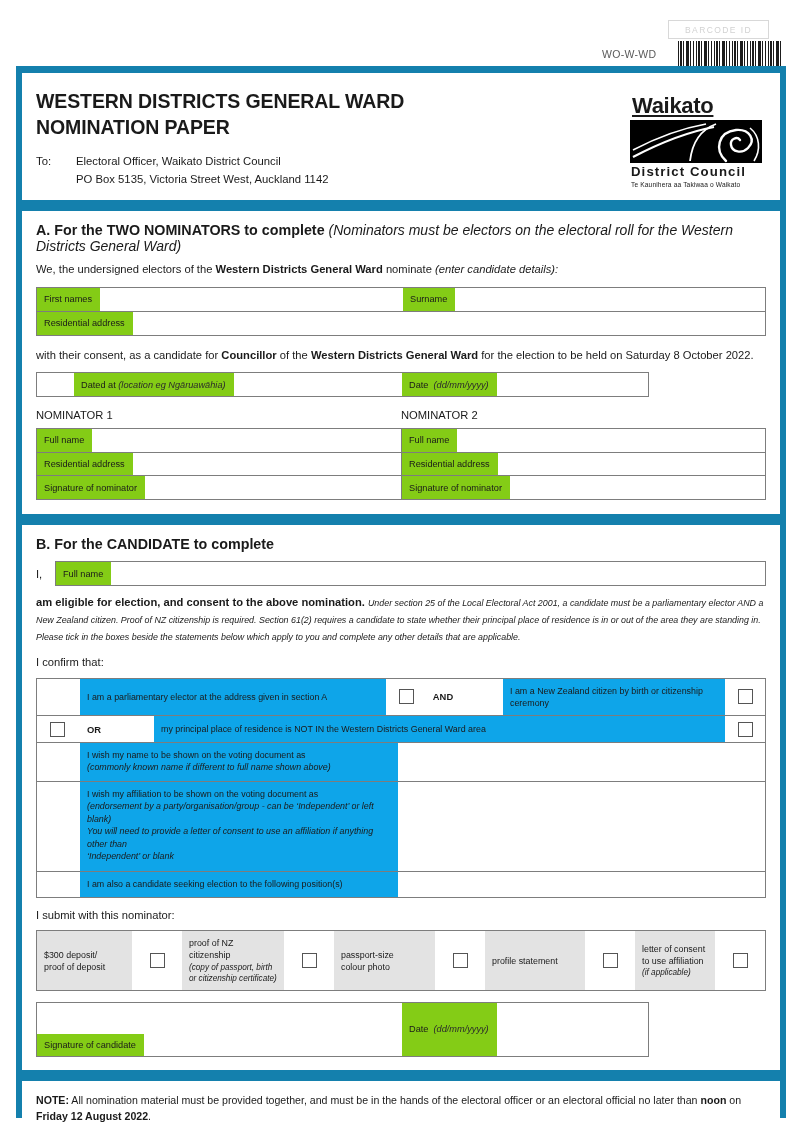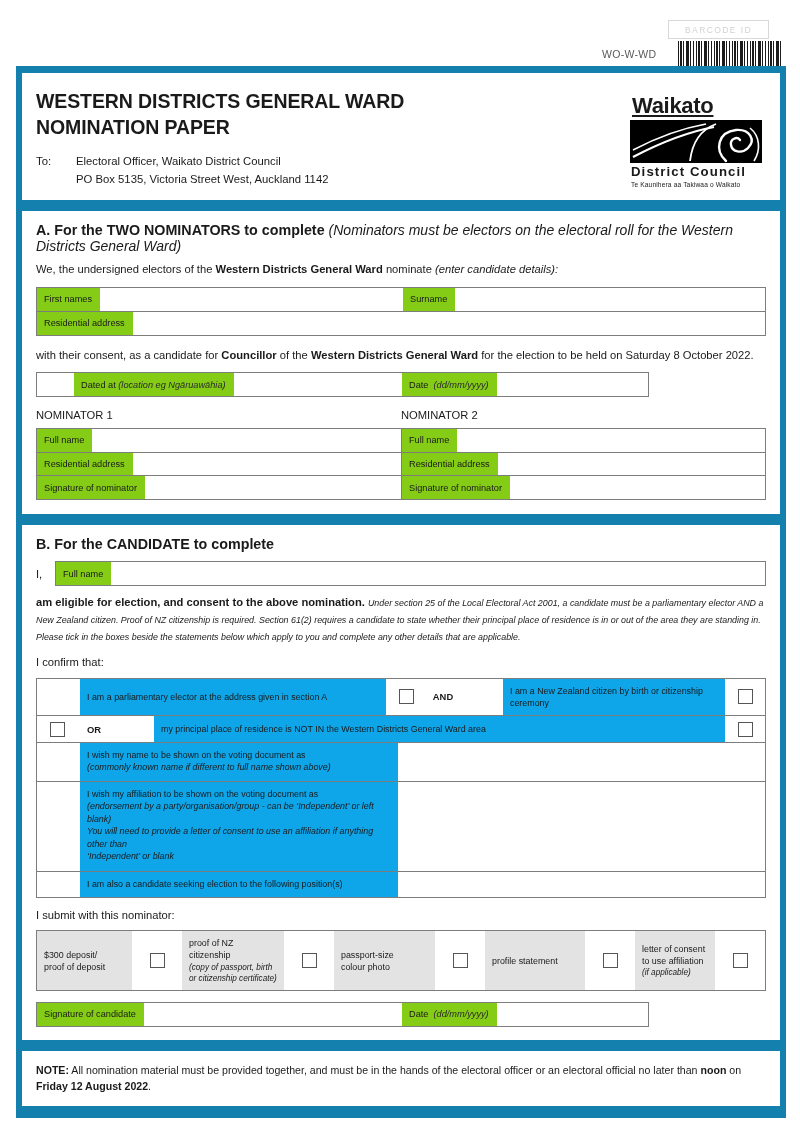--- a/index.html
+++ b/index.html
@@ -404,21 +404,21 @@
         <span>to use affiliation</span>
         <i>(if applicable)</i>
       </div>
       <div class="sub-cb">
           <div class="cb"></div>
         </div>
     </div>
 
     <div class="tbl" style="width:613px; margin-top:11px;">
       <div class="trow h23">
-        <div class="cell noborder" style="flex:0 0 365px;">
+        <div class="cell noborder" style="flex:0 0 365px;margin-top:31px;">
           <div class="lbl">Signature of candidate</div>
           <div class="fill"></div>
         </div>
         <div class="cell">
           <div class="lbl">
             <span>Date</span>&nbsp;&nbsp;<i>(dd/mm/yyyy)</i>
           </div>
           <div class="fill"></div>
         </div>
       </div>

